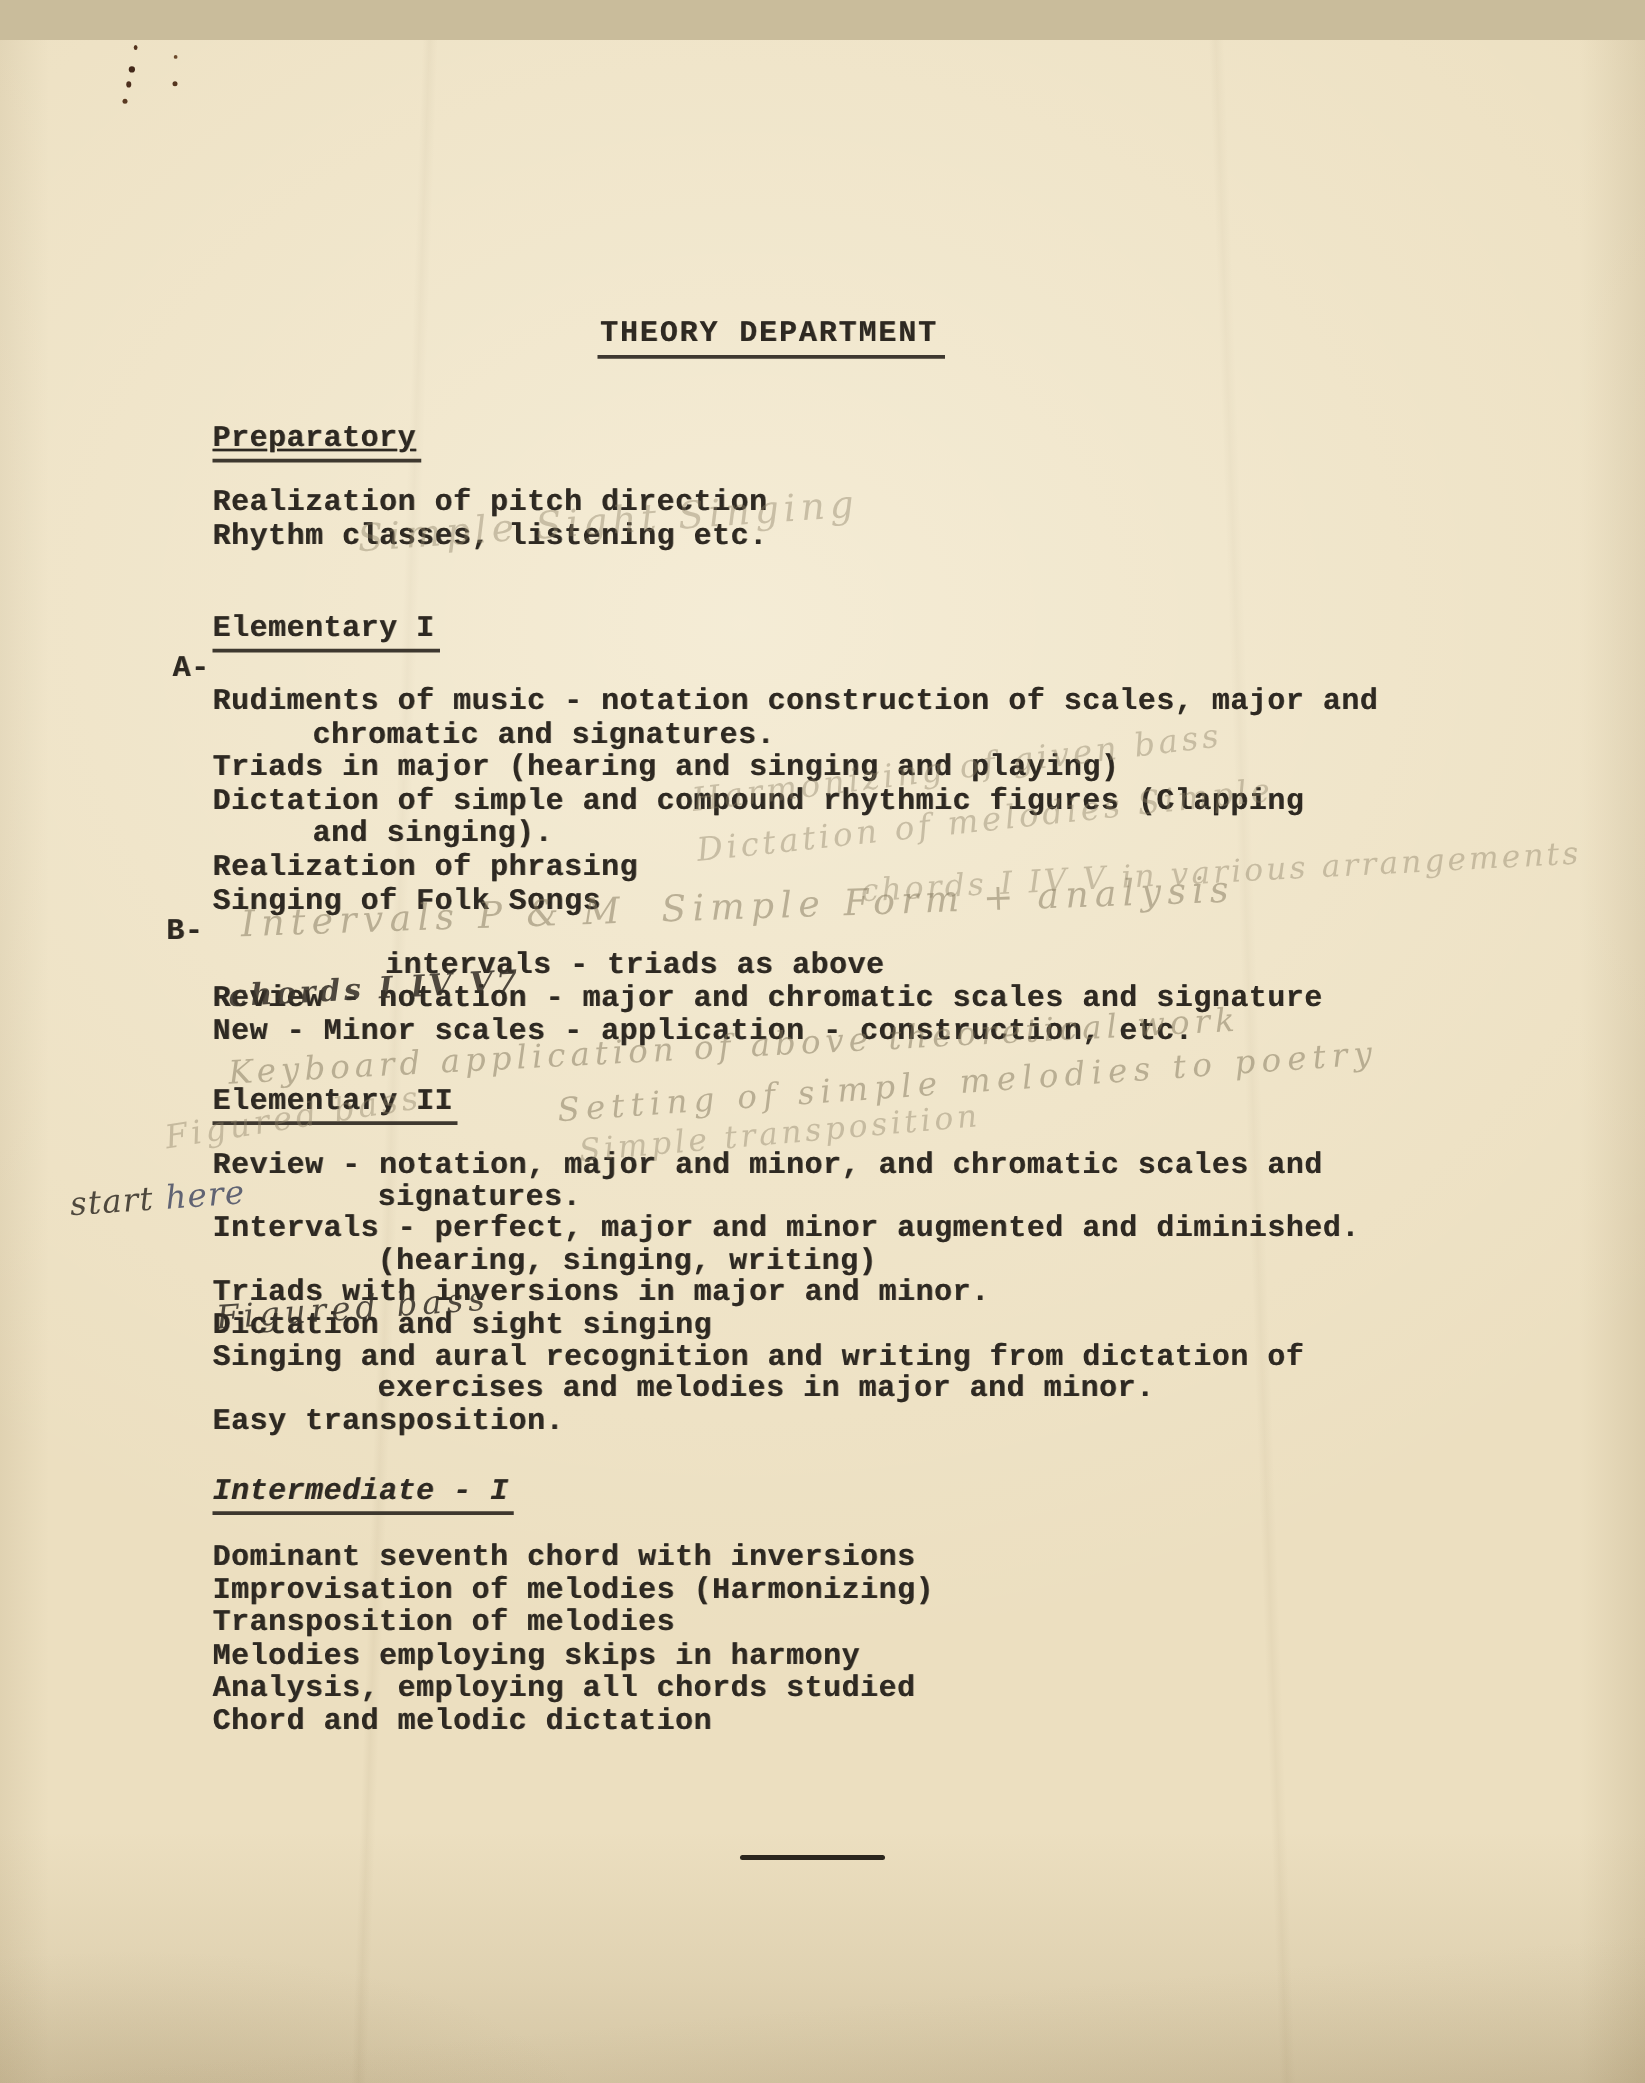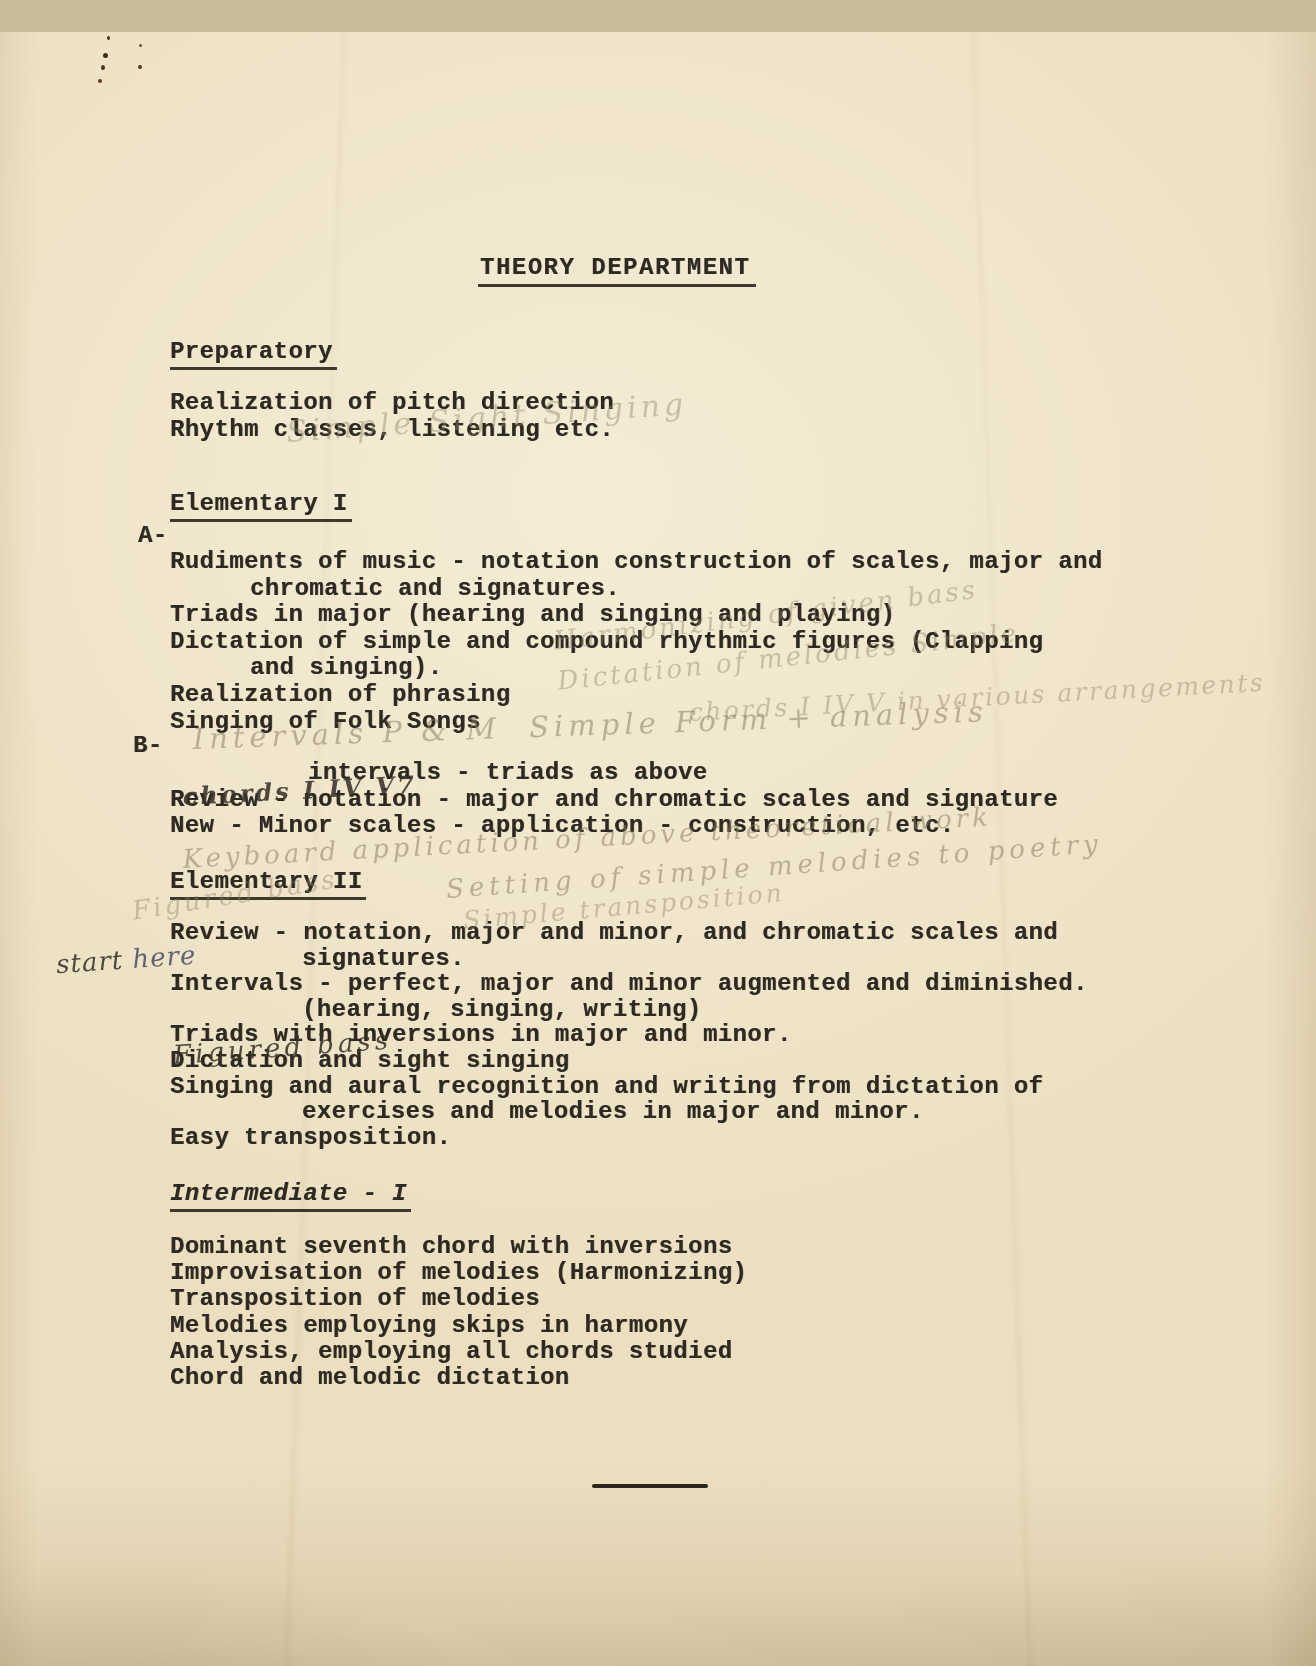--- a/index.html
+++ b/index.html
@@ -75,21 +75,21 @@
 
   <div class="speck" style="left:107px;top:4px;width:3px;height:4px;background:#53331d;"></div>
   <div class="speck" style="left:103px;top:21px;width:5px;height:5px;background:#42281a;"></div>
   <div class="speck" style="left:101px;top:33px;width:4px;height:5px;background:#4c2f1d;"></div>
   <div class="speck" style="left:98px;top:47px;width:4px;height:4px;background:#5a3a22;"></div>
   <div class="speck" style="left:139px;top:12px;width:3px;height:3px;background:#6b4a2c;"></div>
   <div class="speck" style="left:138px;top:33px;width:4px;height:4px;background:#55351f;"></div>
 
   <div class="typed title" style="left:478px;top:222px;">THEORY DEPARTMENT</div>
 
-  <div class="typed heading" style="top:306px;">Preparatory</div>
+  <div class="typed heading" style="top:306px;text-decoration:underline;">Preparatory</div>
   <div class="typed lines" style="top:358px;"><div class="tline ind0">Realization of pitch direction</div><div class="tline ind0">Rhythm classes, listening etc.</div></div>
 
   <div class="typed heading" style="top:458px;">Elementary I</div>
   <div class="typed glabel" style="top:490px;left:138px;">A-</div>
   <div class="typed lines" style="top:517px;"><div class="tline ind0">Rudiments of music - notation construction of scales, major and</div><div class="tline ind1">chromatic and signatures.</div><div class="tline ind0">Triads in major (hearing and singing and playing)</div><div class="tline ind0">Dictation of simple and compound rhythmic figures (Clapping</div><div class="tline ind1">and singing).</div><div class="tline ind0">Realization of phrasing</div><div class="tline ind0">Singing of Folk Songs</div></div>
   <div class="typed glabel" style="top:700px;left:133px;">B-</div>
   <div class="typed lines" style="top:728px;"><div class="tline ind2">intervals - triads as above</div><div class="tline ind0">Review - notation - major and chromatic scales and signature</div><div class="tline ind0">New - Minor scales - application - construction, etc.</div></div>
 
   <div class="typed heading" style="top:836px;">Elementary II</div>
   <div class="typed lines" style="top:888px;line-height:25.6px;"><div class="tline ind0">Review - notation, major and minor, and chromatic scales and</div><div class="tline ind3">signatures.</div><div class="tline ind0">Intervals - perfect, major and minor augmented and diminished.</div><div class="tline ind3">(hearing, singing, writing)</div><div class="tline ind0">Triads with inversions in major and minor.</div><div class="tline ind0">Dictation and sight singing</div><div class="tline ind0">Singing and aural recognition and writing from dictation of</div><div class="tline ind3">exercises and melodies in major and minor.</div><div class="tline ind0">Easy transposition.</div></div>

